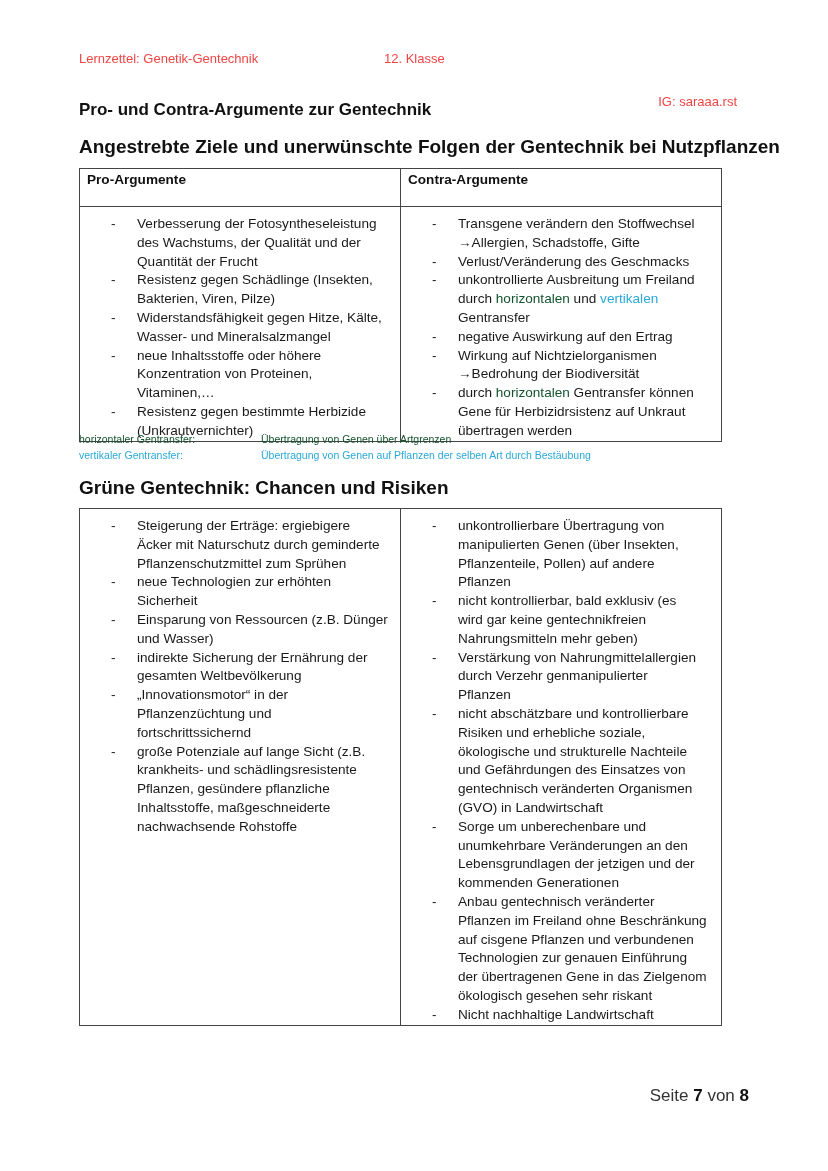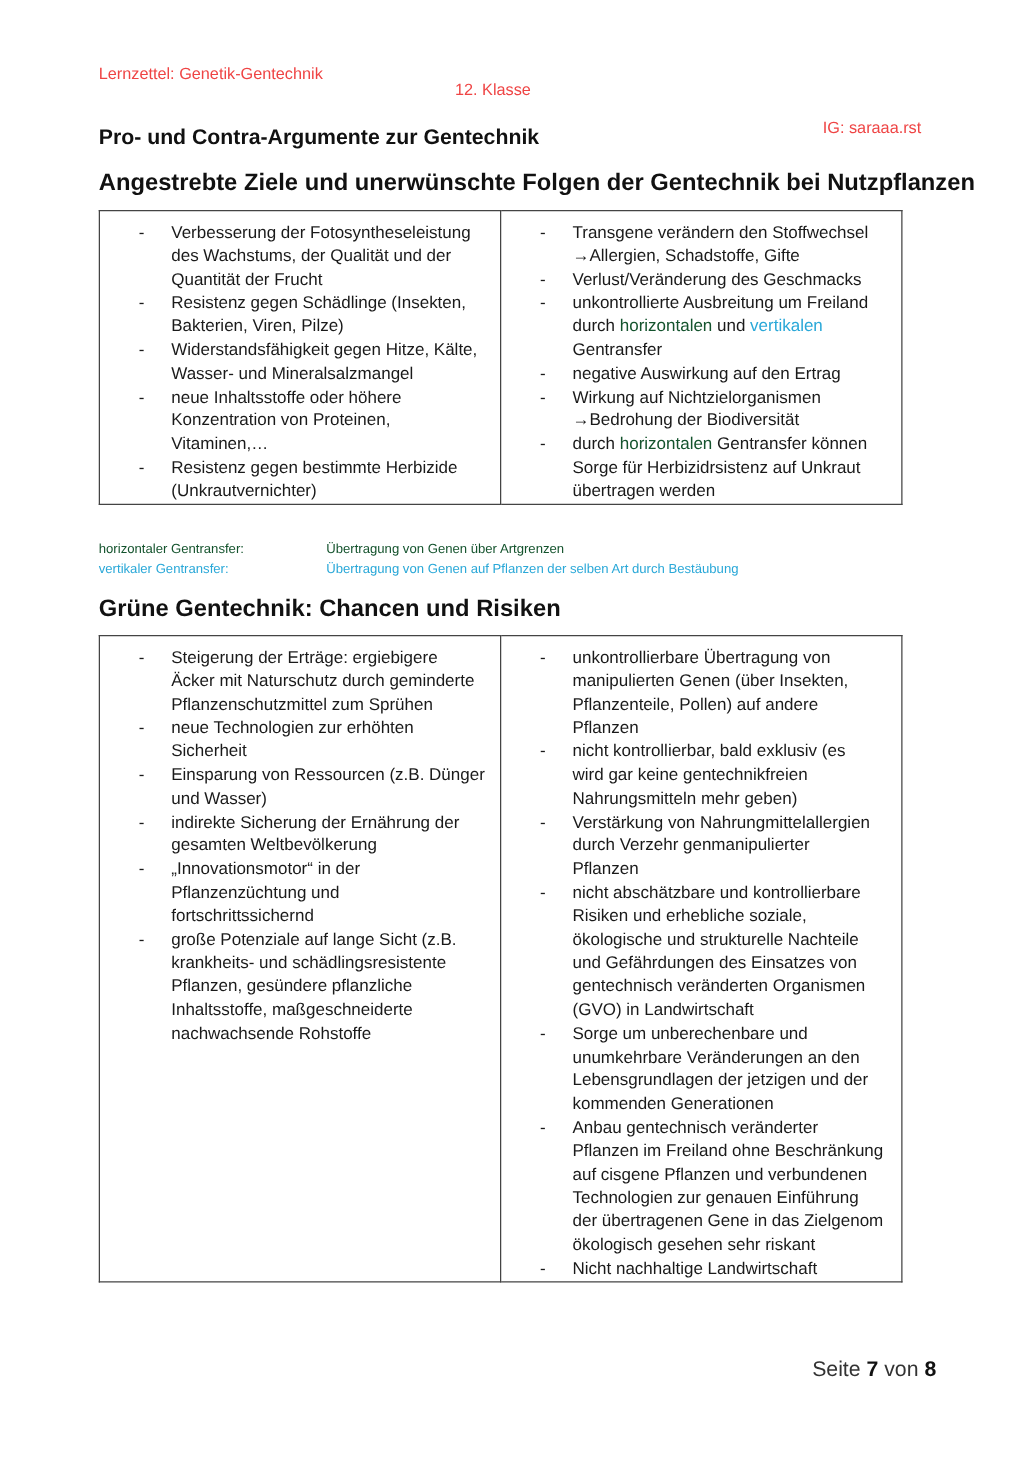--- a/index.html
+++ b/index.html
@@ -2,21 +2,21 @@
 <html><head>
   <meta charset="utf-8">
   <style>
     html, body { margin: 0; padding: 0; }
     body {
       width: 828px; height: 1171px; background: #ffffff; position: relative;
       font-family: "Liberation Sans", sans-serif; color: #1a1a1a; overflow: hidden;
     }
     .hdr { position: absolute; top: 51px; font-size: 13px; color: #ef4444; }
     .hdr-left { left: 79px; }
-    .hdr-center { left: 364px; margin-top: 13px; }
+    .hdr-center { left: 384px; }
     .hdr-right { right: 91px; margin-top: 43px; }
     .title { position: absolute; left: 79px; top: 100px; font-size: 17px; font-weight: bold; color: #111; }
     .subtitle { position: absolute; left: 79px; font-size: 19px; font-weight: bold; color: #111; }
     .sub1 { top: 136px; }
     .sub2 { top: 477px; }
 
     table.grid {
       position: absolute; left: 79px; width: 642px; border-collapse: collapse;
       font-size: 13.6px; line-height: 18.8px; table-layout: fixed;
     }
@@ -58,20 +58,24 @@
 <div class="title">Pro- und Contra-Argumente zur Gentechnik</div>
 
 <div class="subtitle sub1">Angestrebte Ziele und unerwünschte Folgen der Gentechnik bei Nutzpflanzen</div>
 
 <table class="grid t1">
   <colgroup>
       <col class="c1">
       <col class="c2">
     </colgroup>
   <tbody>
+      <tr>
+    <th>Pro-Argumente</th>
+    <th>Contra-Argumente</th>
+  </tr>
   <tr>
     <td>
       <ul class="items">
             <li>
               <span class="dash">-</span>
               <div>Verbesserung der Fotosyntheseleistung</div>
               <div>des Wachstums, der Qualität und der</div>
               <div>Quantität der Frucht</div>
             </li>
             <li>
@@ -119,21 +123,21 @@
           <div>negative Auswirkung auf den Ertrag</div>
         </li>
         <li>
           <span class="dash">-</span>
           <div>Wirkung auf Nichtzielorganismen</div>
           <div>→Bedrohung der Biodiversität</div>
         </li>
         <li>
           <span class="dash">-</span>
           <div><span>durch </span><span class="red">horizontalen</span><span> Gentransfer können</span></div>
-          <div>Sorge für Herbizidrsistenz auf Unkraut</div>
+          <div>Gene für Herbizidrsistenz auf Unkraut</div>
           <div>übertragen werden</div>
         </li>
       </ul>
     </td>
   </tr>
 </tbody>
   </table>
 
 <div class="legend lg1">
   <span class="term red">horizontaler Gentransfer:</span>

